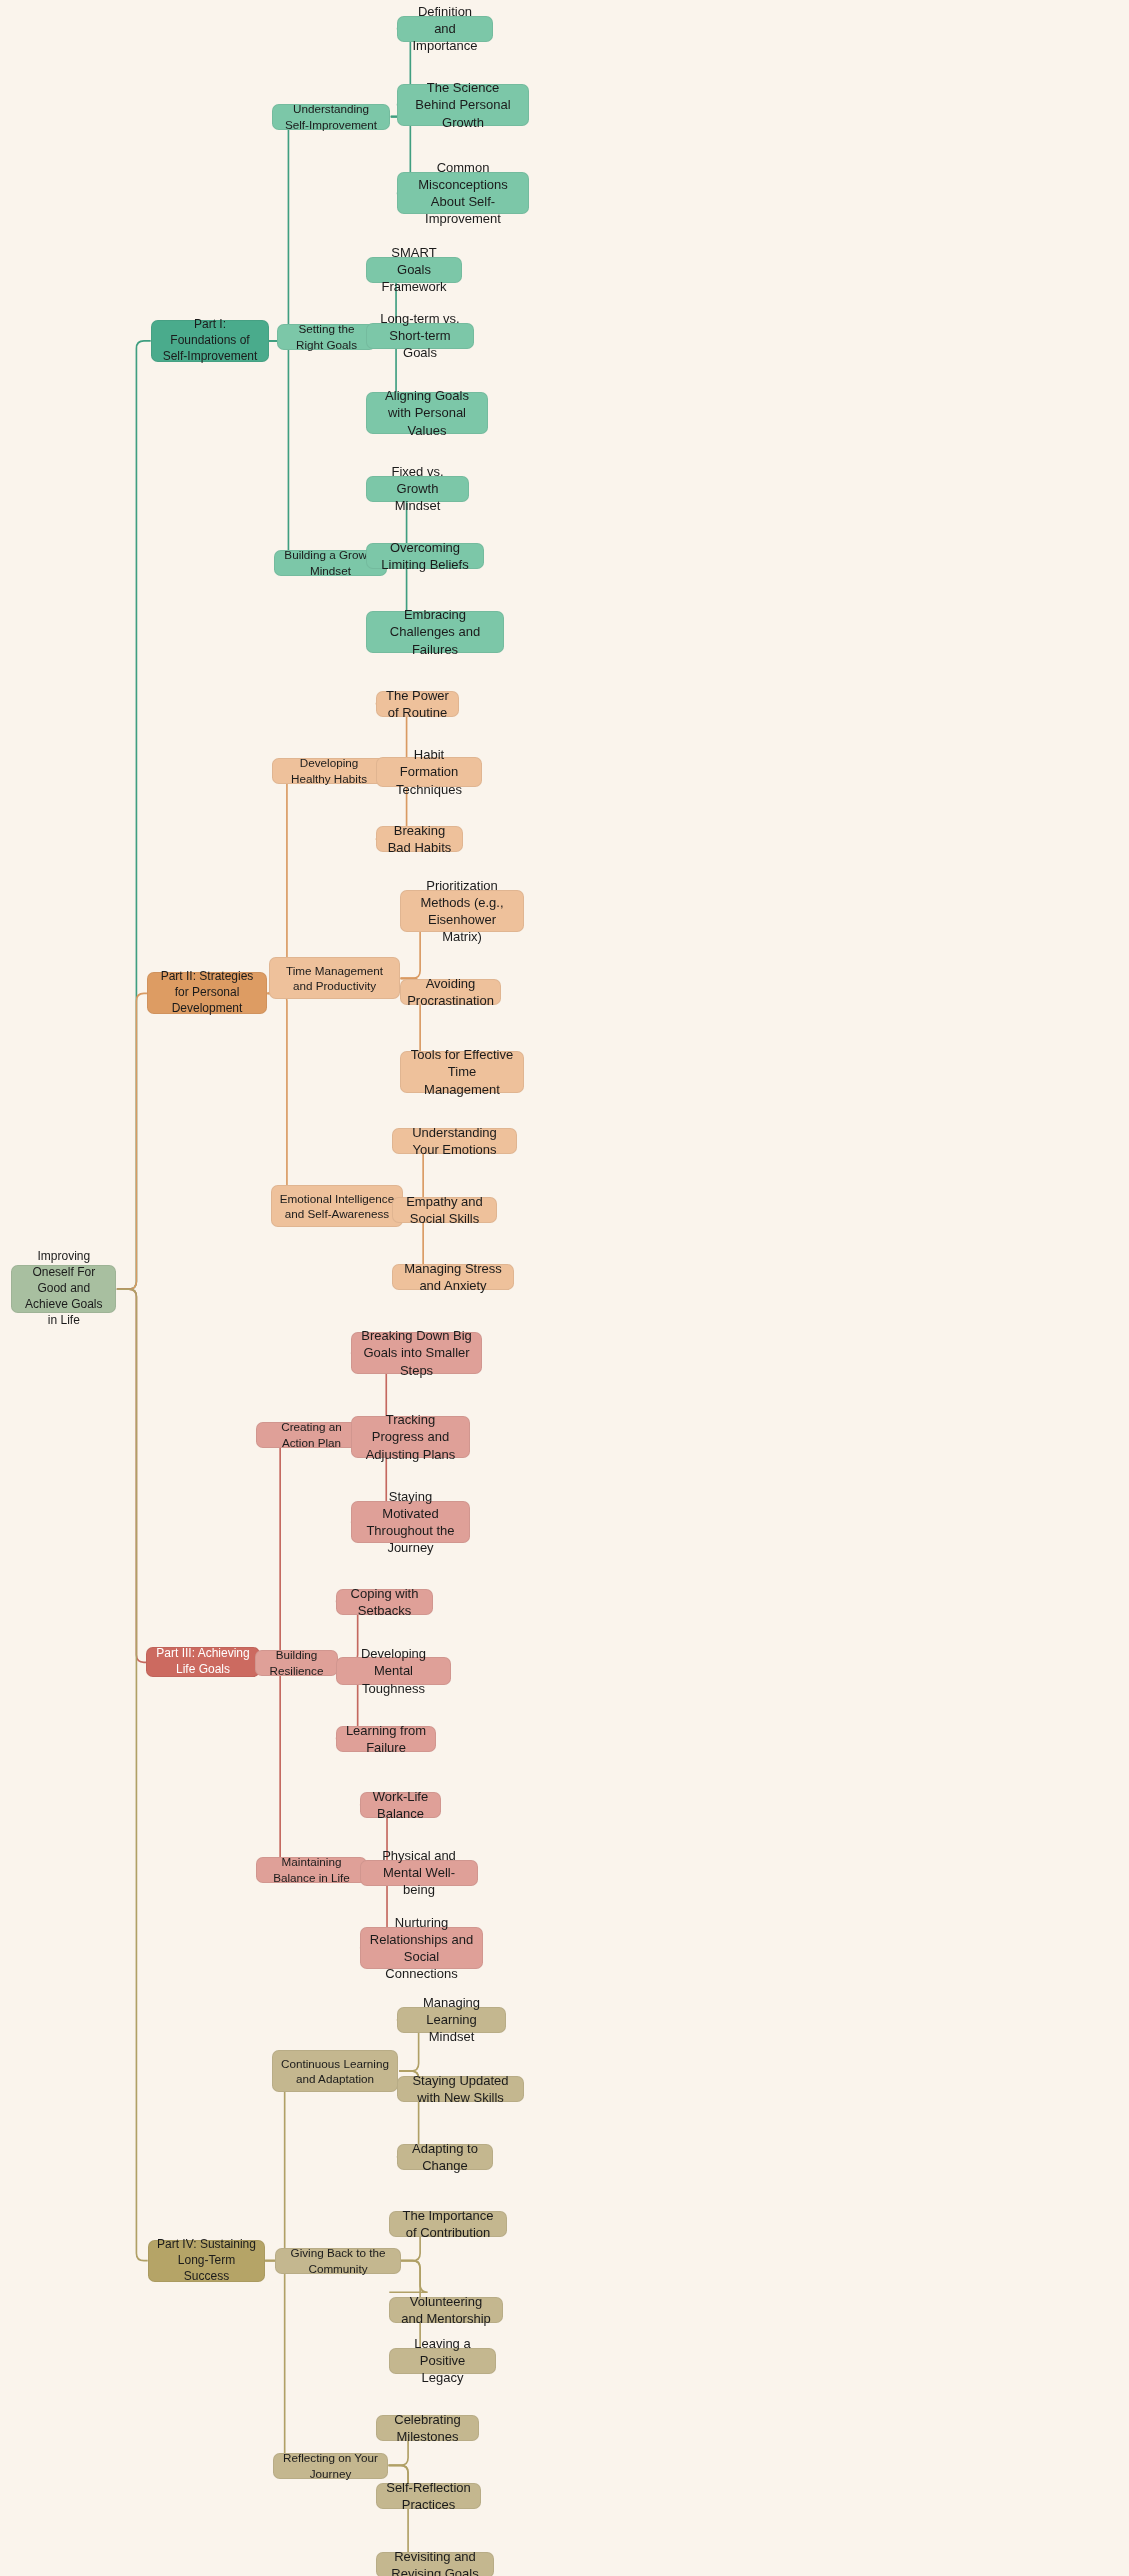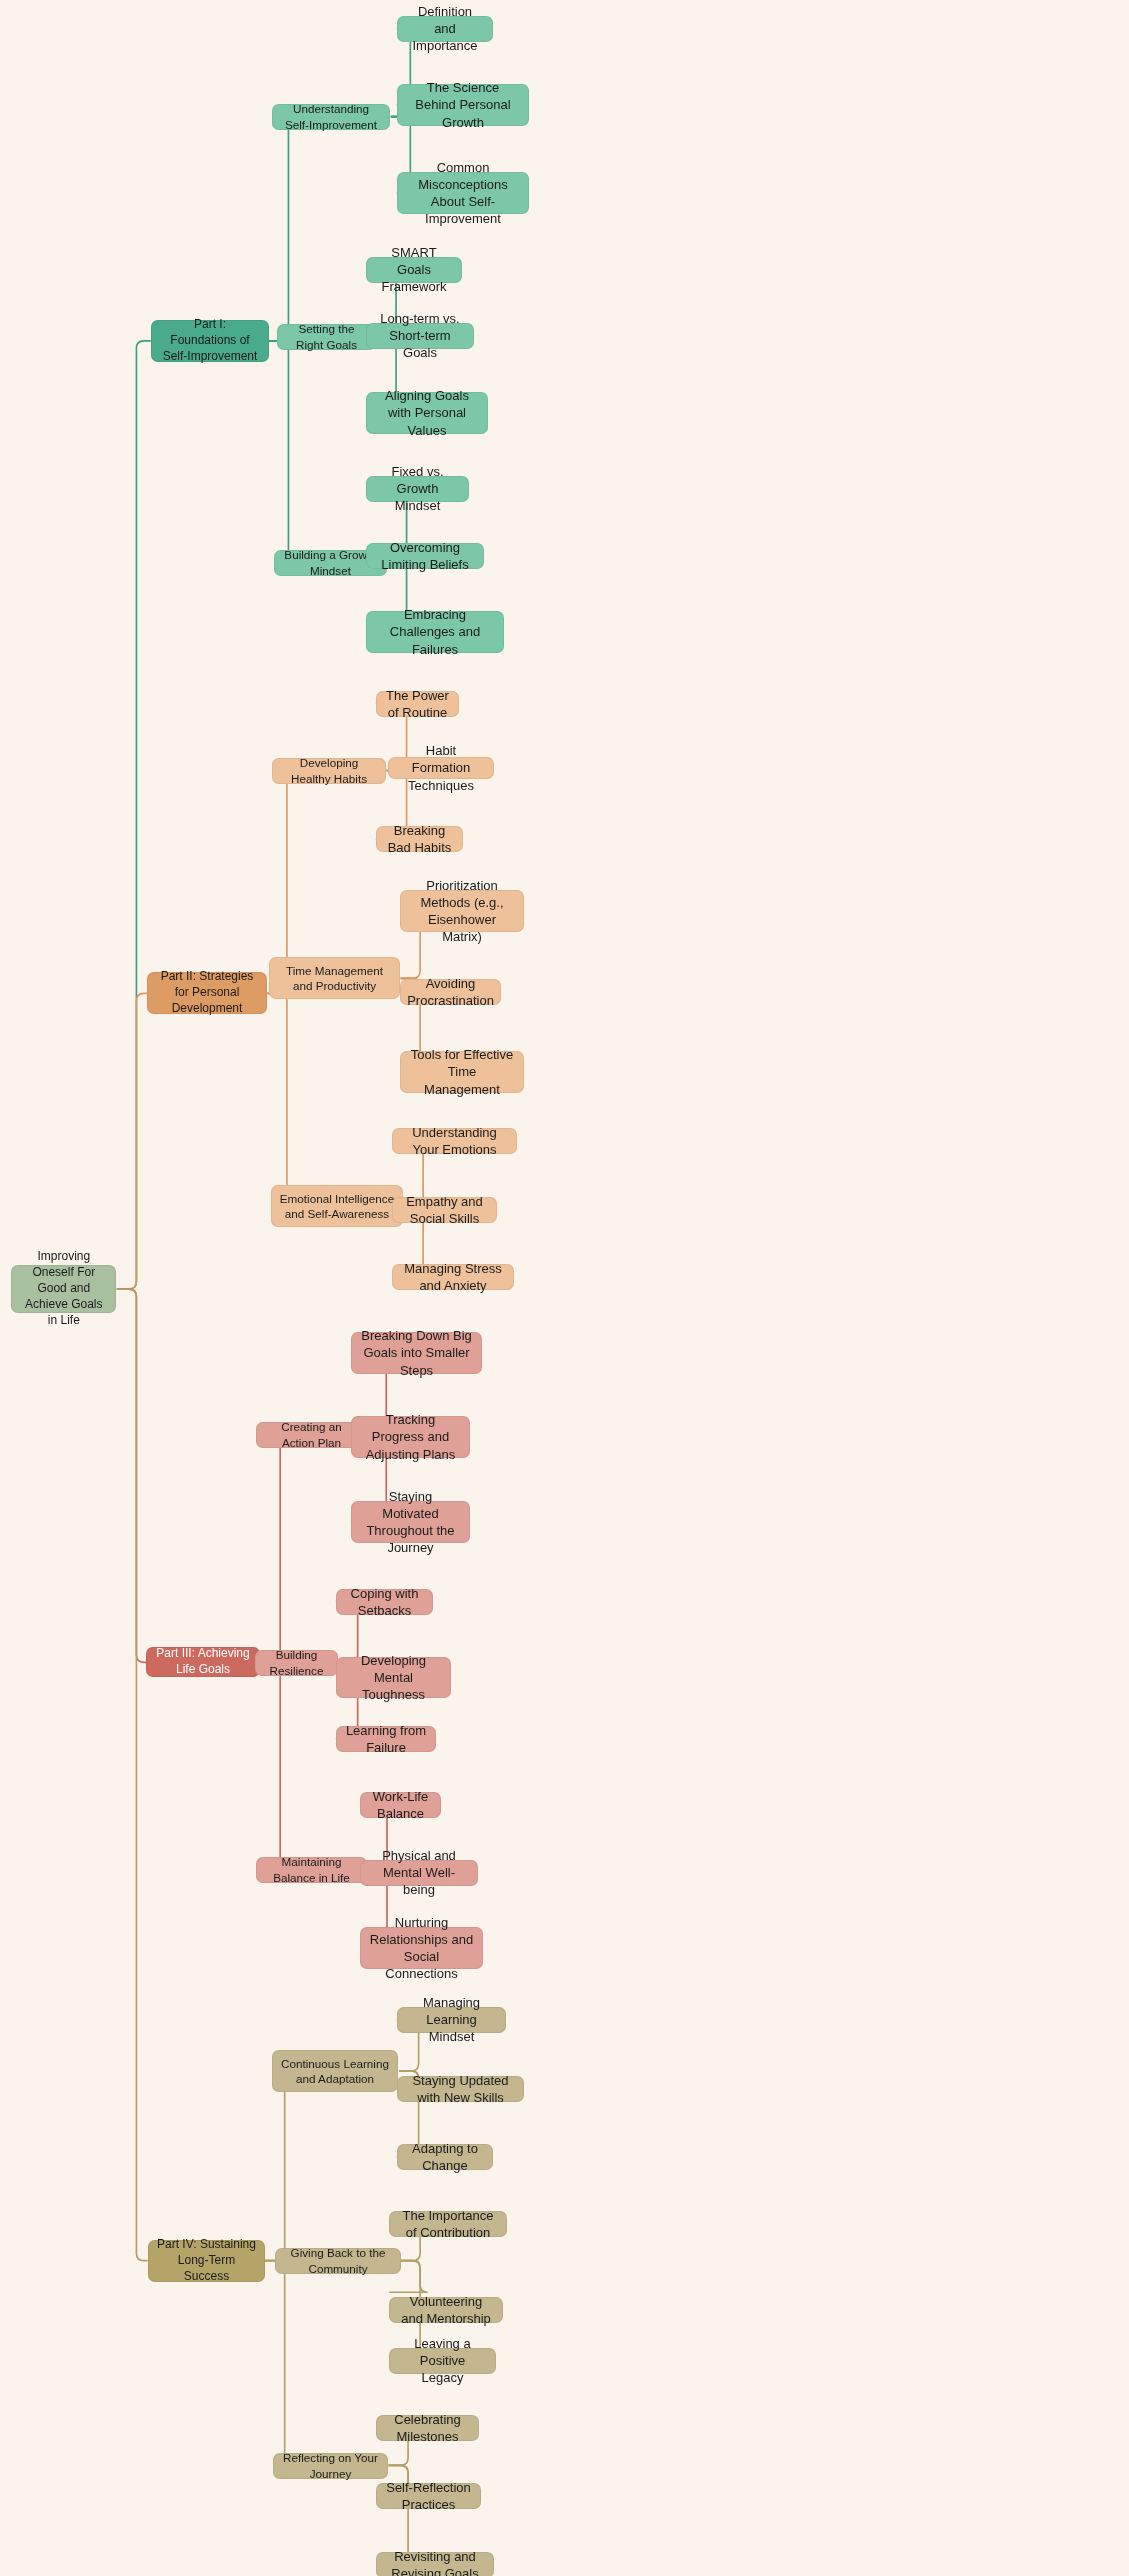--- a/index.html
+++ b/index.html
@@ -134,21 +134,21 @@
       </div>
       <div class="node-box l1" style="left: 147px; top: 972px; width: 120px; height: 42px; background: rgb(221, 156, 99);">
         <span>Part II: Strategies for Personal Development</span>
       </div>
       <div class="node-box l2" style="left: 272px; top: 758px; width: 114px; height: 25.6px; background: rgb(238, 193, 155);">
         <span>Developing Healthy Habits</span>
       </div>
       <div class="node-box l3" style="left: 376px; top: 691px; width: 83px; height: 25.6px; background: rgb(238, 193, 155);">
         <span>The Power of Routine</span>
       </div>
-      <div class="node-box l3" style="left: 376px; top: 757px; width: 106px; height: 22px; background: rgb(238, 193, 155); margin-left: 12px;">
+      <div class="node-box l3" style="left: 376px; top: 757px; width: 106px; height: 30px; background: rgb(238, 193, 155);">
         <span>Habit Formation Techniques</span>
       </div>
       <div class="node-box l3" style="left: 376px; top: 826px; width: 87px; height: 25.6px; background: rgb(238, 193, 155);">
         <span>Breaking Bad Habits</span>
       </div>
       <div class="node-box l2" style="left: 269px; top: 957px; width: 131px; height: 42px; background: rgb(238, 193, 155);">
         <span>Time Management and Productivity</span>
       </div>
       <div class="node-box l3" style="left: 400px; top: 890px; width: 124px; height: 42px; background: rgb(238, 193, 155);">
         <span>Prioritization Methods (e.g., Eisenhower Matrix)</span>
@@ -185,21 +185,21 @@
       </div>
       <div class="node-box l3" style="left: 351px; top: 1501px; width: 119px; height: 42px; background: rgb(223, 160, 152);">
         <span>Staying Motivated Throughout the Journey</span>
       </div>
       <div class="node-box l2" style="left: 255px; top: 1650px; width: 83px; height: 25.6px; background: rgb(223, 160, 152);">
         <span>Building Resilience</span>
       </div>
       <div class="node-box l3" style="left: 336px; top: 1589px; width: 97px; height: 25.6px; background: rgb(223, 160, 152);">
         <span>Coping with Setbacks</span>
       </div>
-      <div class="node-box l3" style="left: 336px; top: 1657px; width: 115px; height: 41px; background: rgb(223, 160, 152);">
+      <div class="node-box l3" style="left: 336px; top: 1657px; width: 115px; height: 28px; background: rgb(223, 160, 152);">
         <span>Developing Mental Toughness</span>
       </div>
       <div class="node-box l3" style="left: 336px; top: 1726px; width: 100px; height: 25.6px; background: rgb(223, 160, 152);">
         <span>Learning from Failure</span>
       </div>
       <div class="node-box l2" style="left: 256px; top: 1857px; width: 111px; height: 25.6px; background: rgb(223, 160, 152);">
         <span>Maintaining Balance in Life</span>
       </div>
       <div class="node-box l3" style="left: 360px; top: 1792px; width: 81px; height: 25.6px; background: rgb(223, 160, 152);">
         <span>Work-Life Balance</span>

